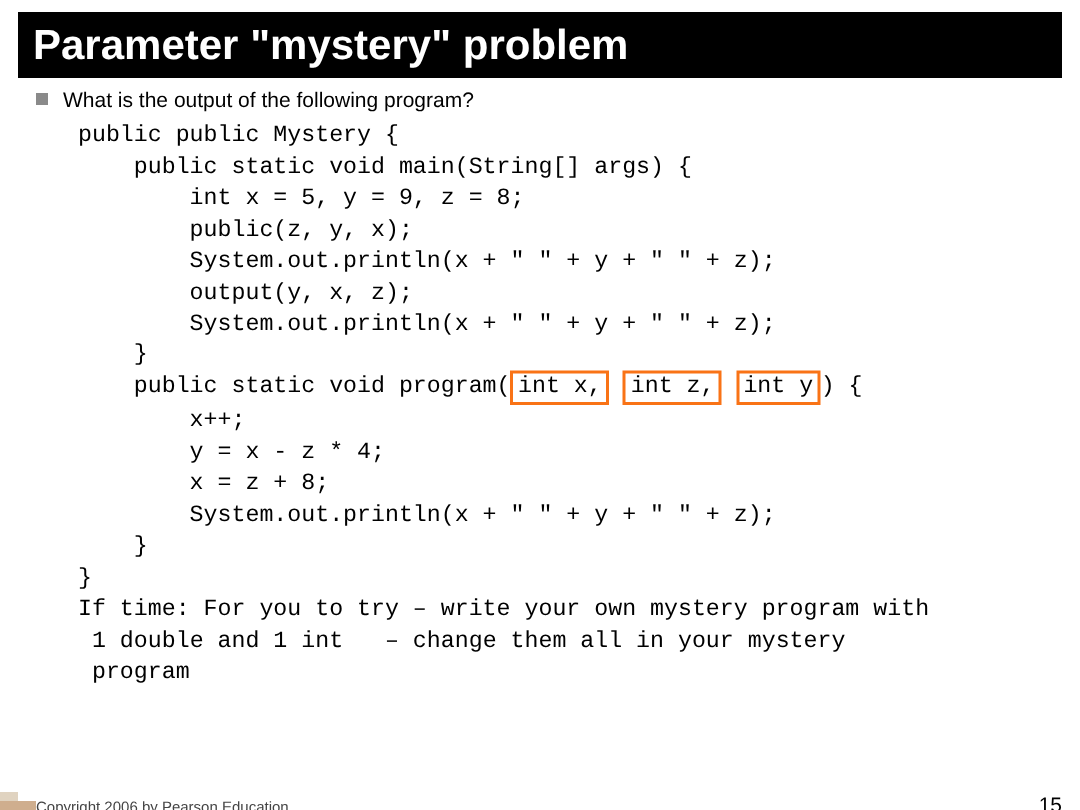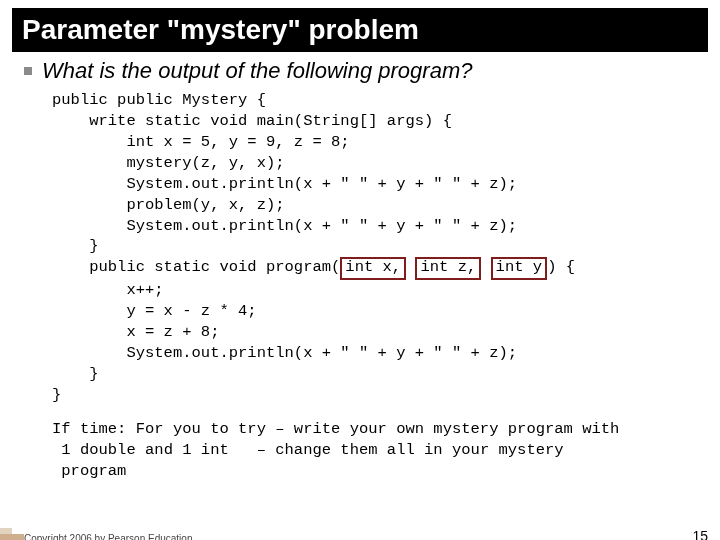--- a/index.html
+++ b/index.html
@@ -3,24 +3,24 @@
 <meta charset="utf-8">
 <style>
   * { margin: 0; padding: 0; box-sizing: border-box; }
   html, body { width: 720px; height: 540px; font-family: Verdana, Arial, sans-serif; background: #fff; overflow: hidden; }
   .slide { width: 720px; height: 540px; position: relative; background: #fff; }
   .title-bar { background: #000; color: #fff; margin: 8px 12px 6px 12px; padding: 6px 10px; }
   .title-bar h1 { font-family: Verdana, sans-serif; font-weight: 700; font-size: 28px; letter-spacing: 0; }
   .content { padding: 0 24px 0 24px; }
   .q-line { display: flex; align-items: center; gap: 10px; margin-bottom: 6px; }
   .bullet-sq { width: 8px; height: 8px; background: #8a8a8a; display: inline-block; flex-shrink: 0; }
-  .q-text { font-size: 22px; font-style: italic; }
+  .q-text { font-size: 14px; }
   .code-block { font-family: "Courier New", monospace; font-size: 15.5px; line-height: 1.35; white-space: pre; margin-left: 28px; margin-top: 2px; }
-  .param-box { border: 2px solid #7f1d1d; padding: 0 3px 2px 3px; display: inline-block; line-height: 1.1; }
-  .iftime { font-family: "Courier New", monospace; font-size: 15.5px; line-height: 1.35; white-space: pre-wrap; margin-left: 28px; margin-top: 13px; }
+  .param-box { border: 2px solid #f97316; padding: 0 3px 2px 3px; display: inline-block; line-height: 1.1; }
+  .iftime { font-family: "Courier New", monospace; font-size: 15.5px; line-height: 1.35; white-space: pre-wrap; margin-left: 28px; margin-top: 0; }
   .footer { position: absolute; bottom: 4px; left: 24px; right: 12px; display: flex; justify-content: space-between; align-items: flex-end; font-size: 10px; color: #444; }
   .page-no { font-size: 14px; color: #000; }
   .corner-deco { position: absolute; left: 0; bottom: 0; width: 34px; height: 30px; }
   .corner-deco .b2 { position:absolute; left:0; bottom:8px; width:24px; height:6px; background:#cfae8e; }
   .corner-deco .b3 { position:absolute; left:0; bottom:14px; width:12px; height:6px; background:#e0d3c0; }
 </style>
 </head>
 <body>
 
 <div class="slide">
@@ -30,25 +30,25 @@
   </div>
 
   <div class="content">
 
     <div class="q-line">
       <span class="bullet-sq"></span>
       <span class="q-text">What is the output of the following program?</span>
     </div>
 
     <div class="code-block"><span>public public Mystery {</span>
-<span>    write static void main(String[] args) {</span>
+<span>    public static void main(String[] args) {</span>
 <span>        int x = 5, y = 9, z = 8;</span>
-<span>        mystery(z, y, x);</span>
+<span>        public(z, y, x);</span>
 <span>        System.out.println(x + " " + y + " " + z);</span>
-<span>        problem(y, x, z);</span>
+<span>        output(y, x, z);</span>
 <span>        System.out.println(x + " " + y + " " + z);</span>
 <span>    }</span>
 <span>    public static void program(</span><span class="param-box">int x,</span><span> </span><span class="param-box">int z,</span><span> </span><span class="param-box">int y</span><span>) {</span>
 <span>        x++;</span>
 <span>        y = x - z * 4;</span>
 <span>        x = z + 8;</span>
 <span>        System.out.println(x + " " + y + " " + z);</span>
 <span>    }</span>
 <span>}</span></div>
 

